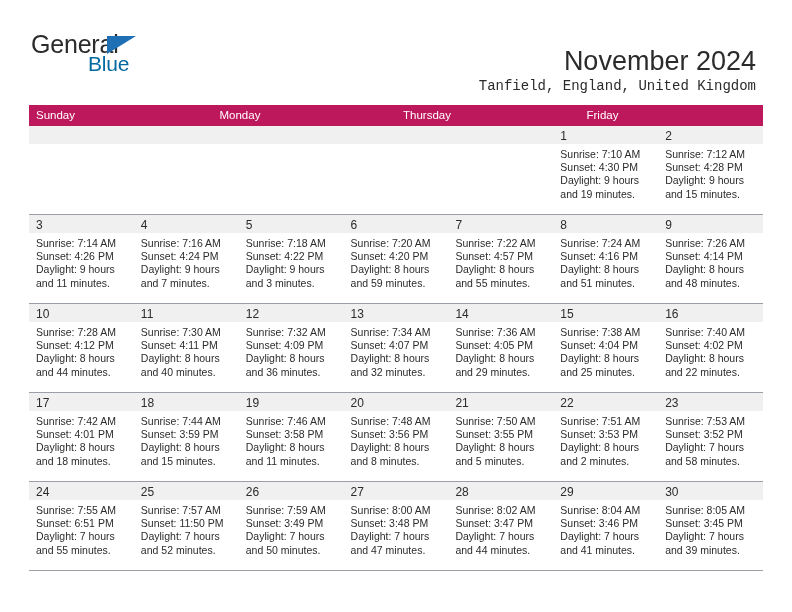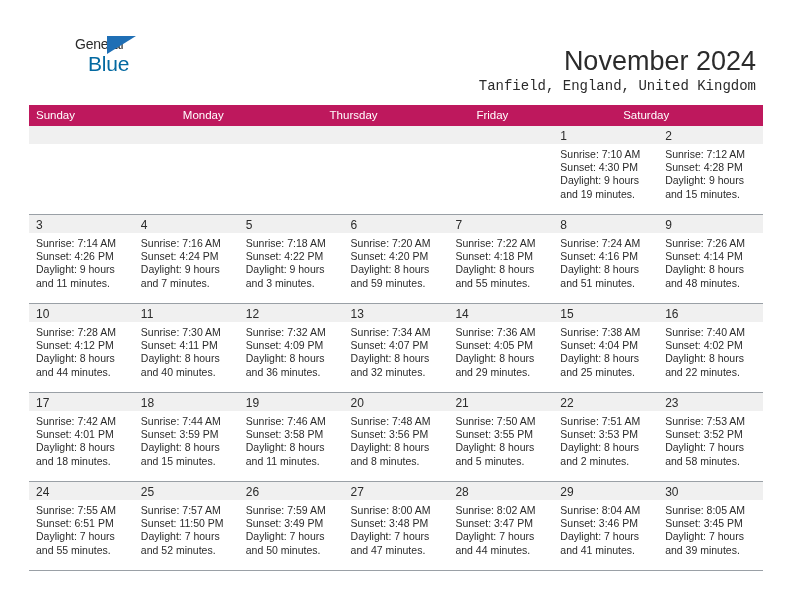--- a/index.html
+++ b/index.html
@@ -33,26 +33,25 @@
     position: absolute;
     left: 31px;
     top: 33px;
     width: 190px;
     height: 46px;
   }
   .logo-general {
     position: absolute;
     left: 0;
     top: 0;
-    font-size: 14px;
+    font-size: 25px;
     color: #2b2b2b;
     letter-spacing: -0.2px;
     line-height: 22px;
     font-family: "Liberation Sans", sans-serif;
-    margin-left: 44px;
   }
   .logo-triangle {
     position: absolute;
     left: 76px;
     top: 3px;
     width: 0;
     height: 0;
     border-left: 29px solid #1f6fb5;
     border-bottom: 18px solid transparent;
   }
@@ -164,21 +163,20 @@
     <div class="subtitle">Tanfield, England, United Kingdom</div>
   </div>
 
   <div class="calendar">
 
     <div class="weekday-row">
       <div class="weekday">Sunday</div>
       <div class="weekday">Monday</div>
       <div class="weekday">Thursday</div>
       <div class="weekday">Friday</div>
-      <div class="weekday">Saturday</div>
     </div>
 
     <div class="week-row first">
       <div class="day-cell empty">
         <div class="day-band"><span class="day-number"></span></div>
       </div>
       <div class="day-cell empty">
         <div class="day-band"><span class="day-number"></span></div>
       </div>
       <div class="day-cell empty">
@@ -244,21 +242,21 @@
           <div>Sunrise: 7:20 AM</div>
           <div>Sunset: 4:20 PM</div>
           <div>Daylight: 8 hours</div>
           <div>and 59 minutes.</div>
         </div>
       </div>
       <div class="day-cell">
         <div class="day-band"><span class="day-number">7</span></div>
         <div class="day-info">
           <div>Sunrise: 7:22 AM</div>
-          <div>Sunset: 4:18 PM</div>
+          <div>Sunset: 4:57 PM</div>
           <div>Daylight: 8 hours</div>
           <div>and 55 minutes.</div>
         </div>
       </div>
       <div class="day-cell">
         <div class="day-band"><span class="day-number">8</span></div>
         <div class="day-info">
           <div>Sunrise: 7:24 AM</div>
           <div>Sunset: 4:16 PM</div>
           <div>Daylight: 8 hours</div>

